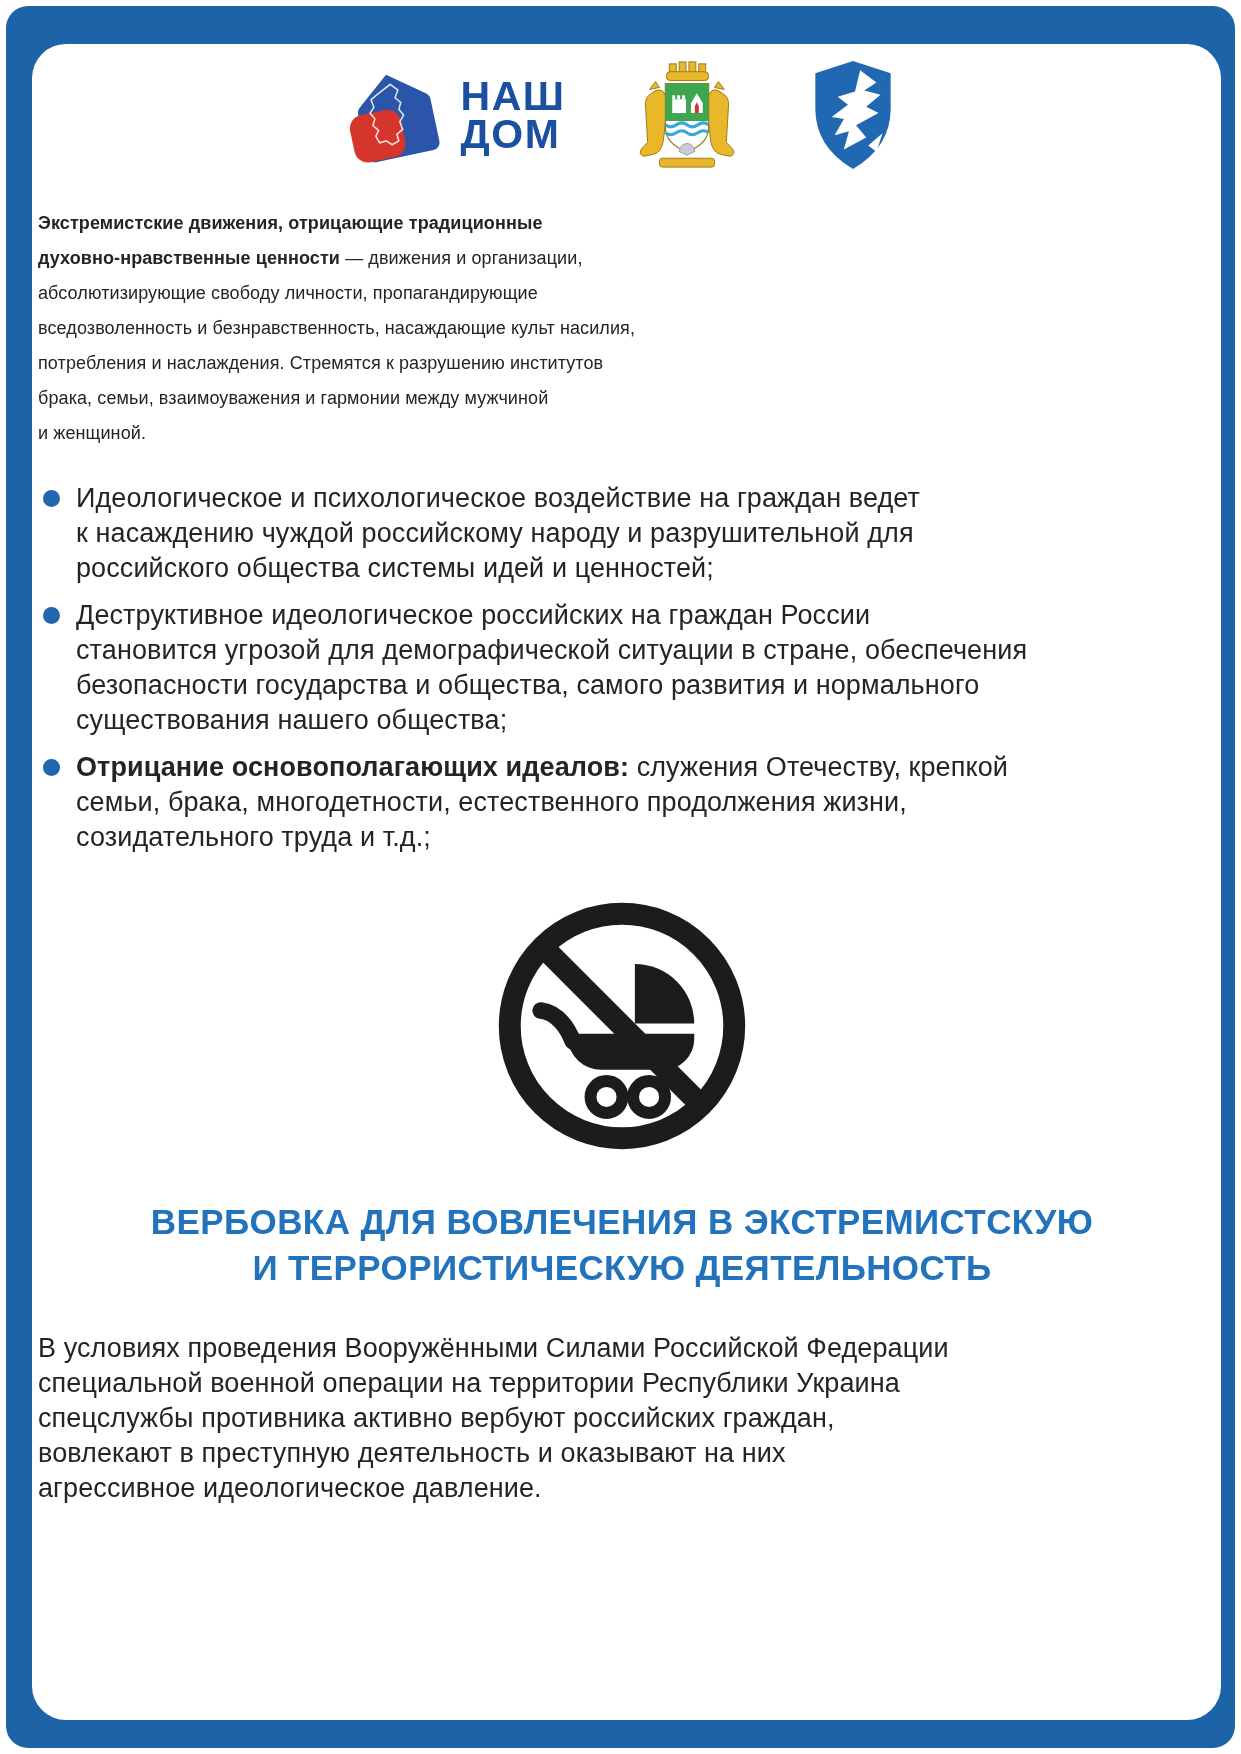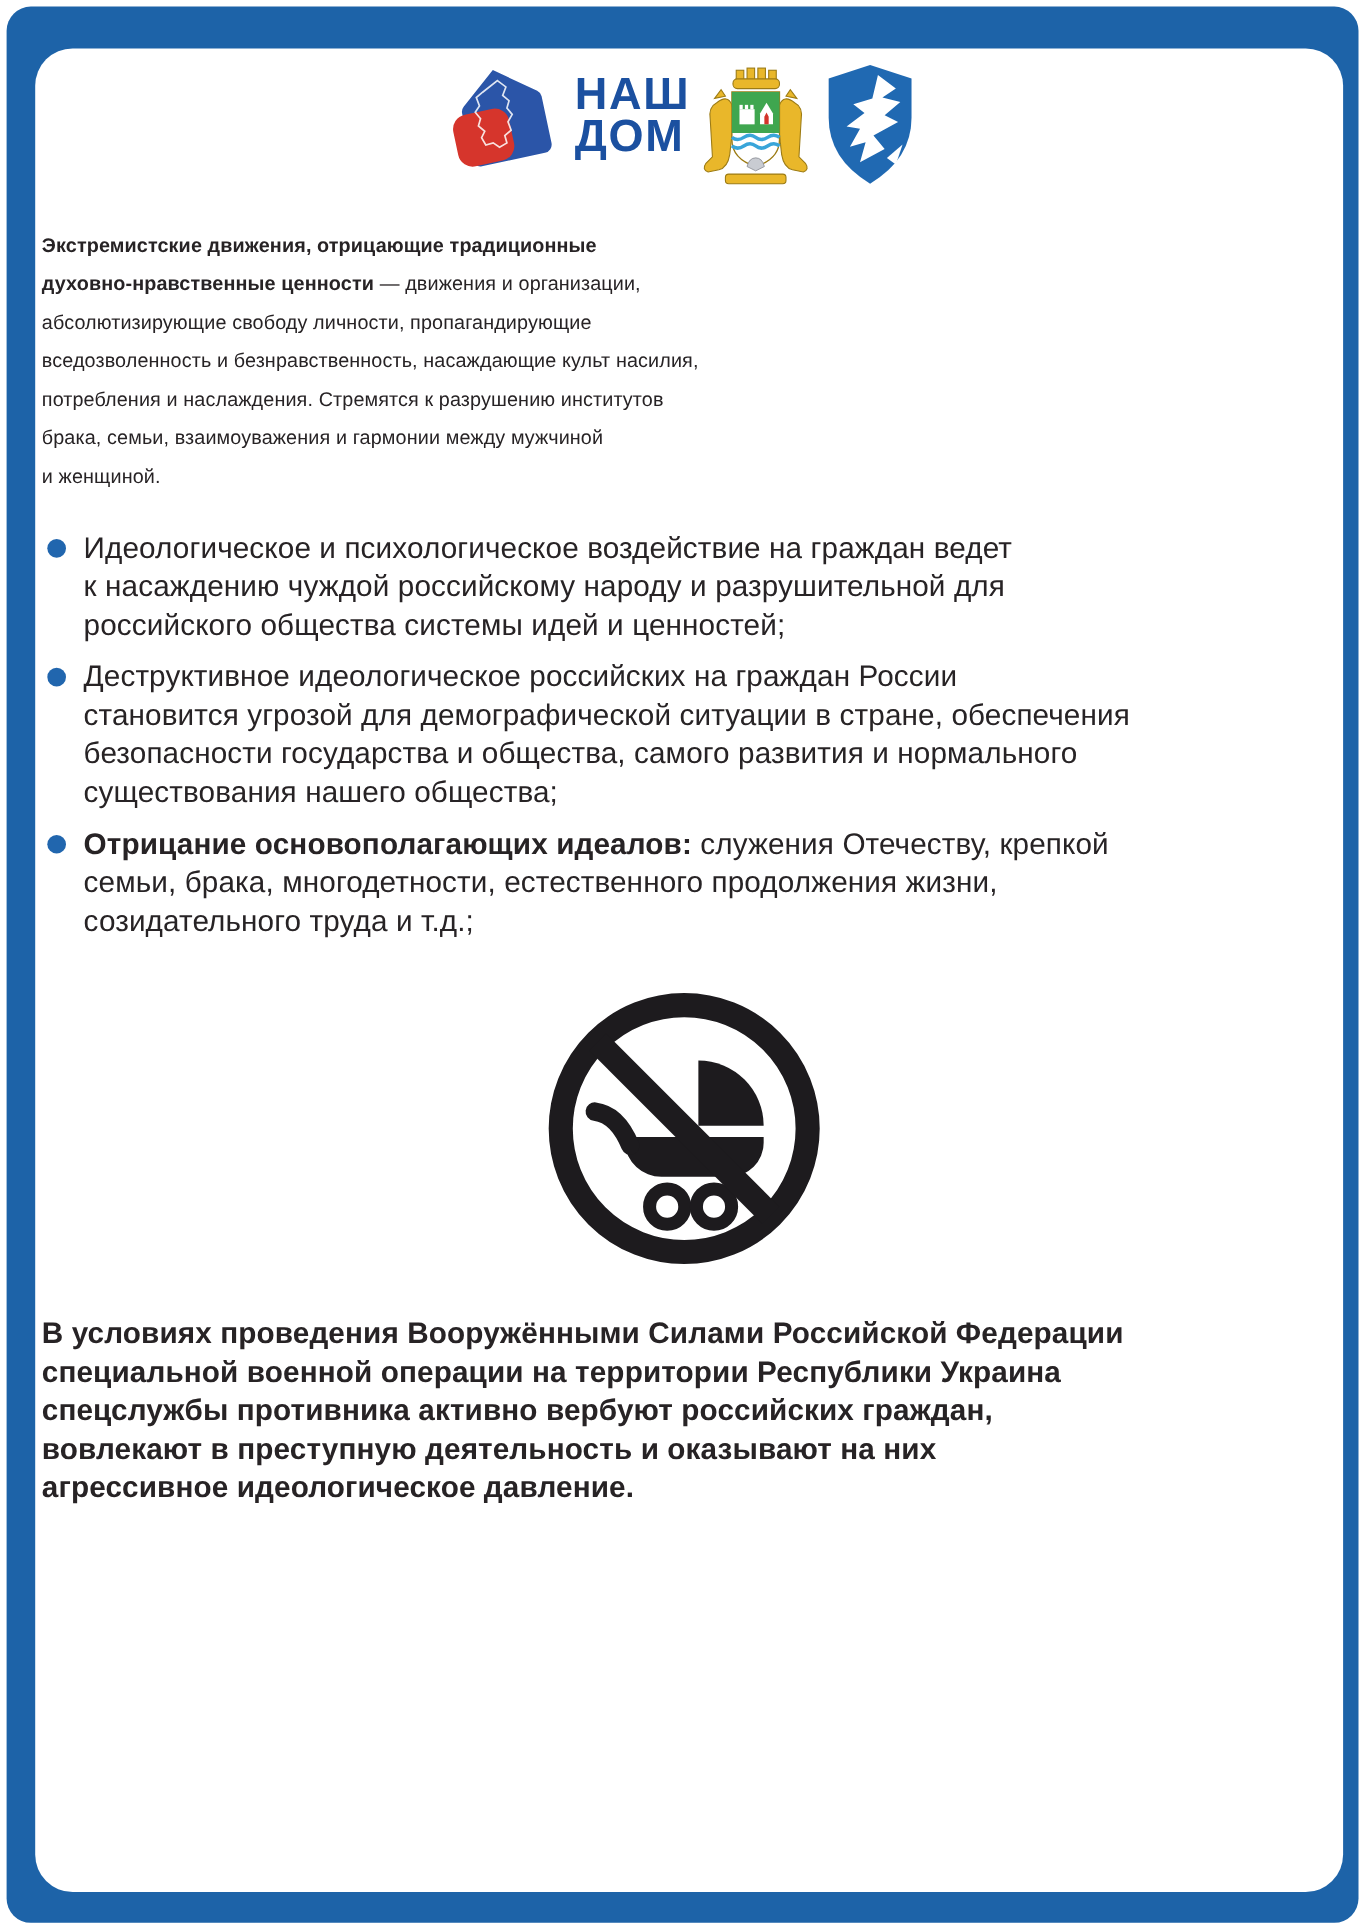--- a/index.html
+++ b/index.html
@@ -20,21 +20,21 @@
     position:absolute;left:32px;top:44px;right:20px;bottom:34px;
     background:#ffffff;
     border-radius:34px;
   }
   .content{
     position:absolute;left:38px;top:44px;width:1168px;
   }
   
   .logos{
     margin-top:12px;height:118px;
-    display:flex;align-items:flex-start;justify-content:center;
+    display:flex;align-items:center;justify-content:center;gap:62px;
   }
   .nashdom{display:flex;align-items:center;gap:18px;}
   .nashdom-text{
     font-weight:bold;font-size:41px;line-height:0.93;
     color:#1b50a0;letter-spacing:1.5px;
   }
   
   .intro{
     margin-top:32px;
     font-size:18px;line-height:35px;
@@ -58,21 +58,21 @@
   
   .sign-wrap{margin-top:42px;display:flex;justify-content:center;}
   
   .heading{
     margin-top:44px;text-align:center;
     color:#2273bb;font-weight:bold;
     font-size:35px;line-height:46px;
     white-space:pre-line;letter-spacing:0.4px;
   }
   .footer-par{
-    margin-top:40px;font-weight:bold;
+    margin-top:40px;font-weight:normal;
     font-size:27px;line-height:35px;
     white-space:pre-line;letter-spacing:0.1px;
   }
 </style>
 </head>
 <body>
 
 <div class="page">
   <div class="frame-outer"></div>
   <div class="frame-inner"></div>
@@ -171,20 +171,22 @@
 
         <path d="M31 56 Q26.5 45 18.5 44" fill="none" stroke="#1d1b1e" stroke-width="6.5" stroke-linecap="round"></path>
 
         <circle cx="44" cy="77.5" r="6.2" fill="#ffffff" stroke="#1d1b1e" stroke-width="4.6"></circle>
         <circle cx="60.5" cy="77.5" r="6.2" fill="#ffffff" stroke="#1d1b1e" stroke-width="4.6"></circle>
 
         <line x1="19.5" y1="19.5" x2="80.5" y2="80.5" stroke="#1d1b1e" stroke-width="8.5"></line>
       </svg>
     </div>
 
+    <h2 class="heading">ВЕРБОВКА ДЛЯ ВОВЛЕЧЕНИЯ В ЭКСТРЕМИСТСКУЮ
+И ТЕРРОРИСТИЧЕСКУЮ ДЕЯТЕЛЬНОСТЬ</h2>
 
     <p class="footer-par">В условиях проведения Вооружёнными Силами Российской Федерации
 специальной военной операции на территории Республики Украина
 спецслужбы противника активно вербуют российских граждан,
 вовлекают в преступную деятельность и оказывают на них
 агрессивное идеологическое давление.</p>
 
   </div>
 </div>
 

